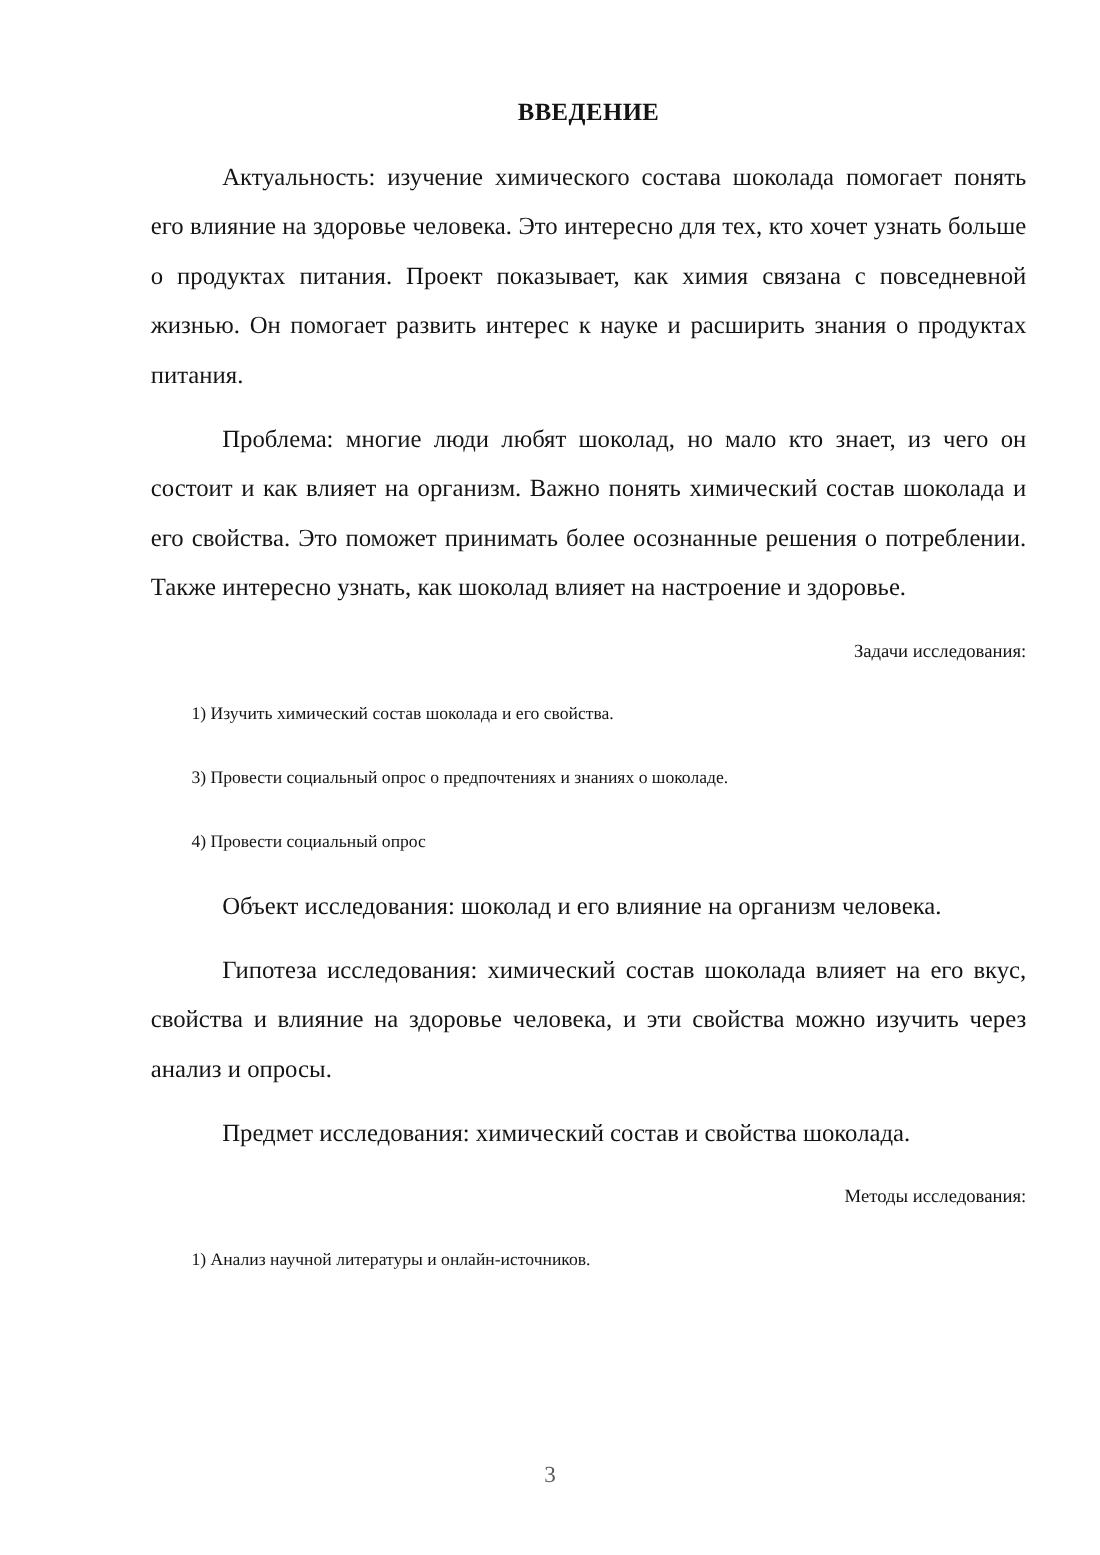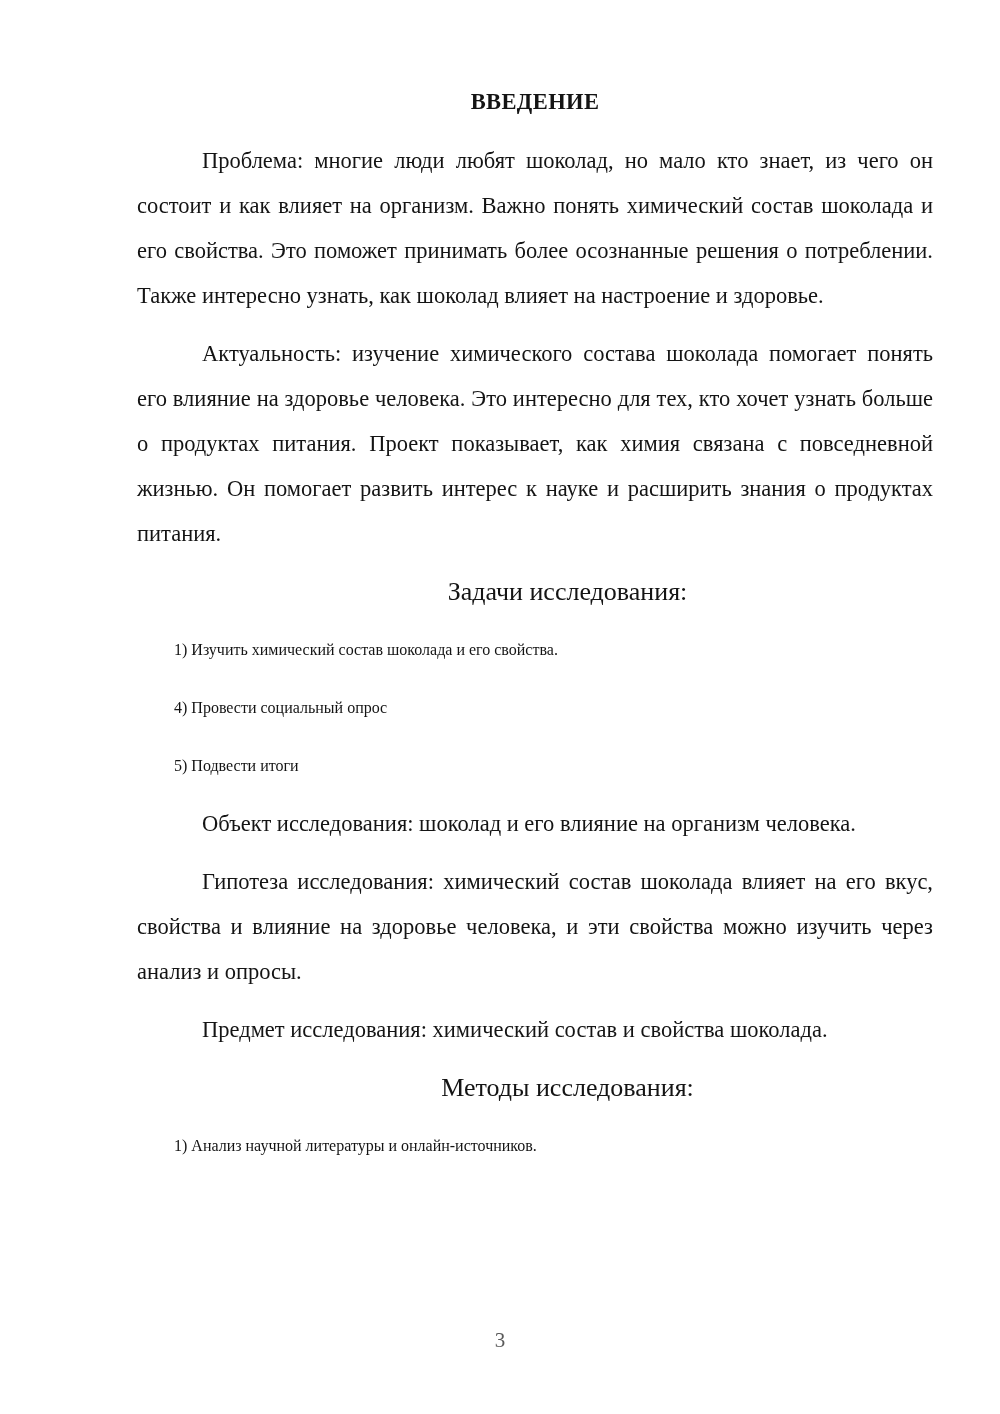--- a/index.html
+++ b/index.html
@@ -49,23 +49,23 @@
     line-height: 45px;
     text-align: justify;
     text-justify: inter-word;
     margin: 0 0 13px 0;
     text-indent: 65px;
     hyphens: none;
   }
 
   
   p.label-line {
-    font-size: 26px;
+    font-size: 17px;
     line-height: 45px;
-    text-align: center;
+    text-align: right;
     margin: 0 0 13px 0;
     text-indent: 65px;
   }
 
   
   p.list-item {
     font-size: 16px;
     line-height: 45px;
     text-align: justify;
     text-justify: inter-word;
@@ -85,34 +85,34 @@
   }
 </style>
 </head>
 <body>
 
 <div class="page">
   <div class="content">
 
     <h1 class="doc-title">ВВЕДЕНИЕ</h1>
 
+    <p class="para">Актуальность: изучение химического состава шоколада помогает понять его влияние на здоровье человека. Это интересно для тех, кто хочет узнать больше о продуктах питания. Проект показывает, как химия связана с повседневной жизнью. Он помогает развить интерес к науке и расширить знания о продуктах питания.</p>
+
     <p class="para">Проблема: многие люди любят шоколад, но мало кто знает, из чего он состоит и как влияет на организм. Важно понять химический состав шоколада и его свойства. Это поможет принимать более осознанные решения о потреблении. Также интересно узнать, как шоколад влияет на настроение и здоровье.</p>
-
-    <p class="para">Актуальность: изучение химического состава шоколада помогает понять его влияние на здоровье человека. Это интересно для тех, кто хочет узнать больше о продуктах питания. Проект показывает, как химия связана с повседневной жизнью. Он помогает развить интерес к науке и расширить знания о продуктах питания.</p>
 
 
     <p class="label-line">Задачи исследования:</p>
 
     <p class="list-item">1) Изучить химический состав шоколада и его свойства.</p>
 
 
+    <p class="list-item">3) Провести социальный опрос о предпочтениях и знаниях о шоколаде.</p>
 
     <p class="list-item">4) Провести социальный опрос</p>
 
-    <p class="list-item">5) Подвести итоги</p>
 
     <p class="para">Объект исследования: шоколад и его влияние на организм человека.</p>
 
     <p class="para">Гипотеза исследования: химический состав шоколада влияет на его вкус, свойства и влияние на здоровье человека, и эти свойства можно изучить через анализ и опросы.</p>
 
     <p class="para">Предмет исследования: химический состав и свойства шоколада.</p>
 
     <p class="label-line">Методы исследования:</p>
 
     <p class="list-item">1) Анализ научной литературы и онлайн-источников.</p>

